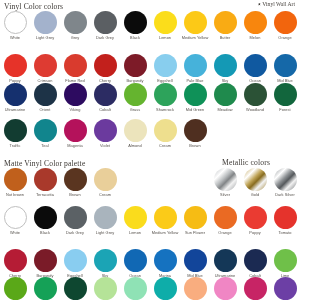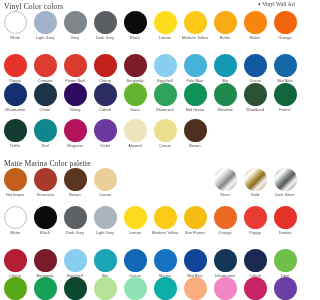--- a/index.html
+++ b/index.html
@@ -63,22 +63,23 @@
 
 <div class="sheet">
 
   <div class="title title-vinyl">Vinyl Color colors</div>
 
   <div class="brand">
     <span class="brand-mark"></span>
     <span>Vinyl Wall Art</span>
   </div>
 
-  <div class="title title-matte">Matte Marina Color palette</div>
-
+  <div class="title title-matte">Matte Vinyl Color palette</div>
+
+  <div class="title title-metallic">Metallic colors</div>
 
   <div id="rows-host">
       <div class="row" style="top: 11px;">
         <div class="cell">
           <div class="swatch outline" style="background: rgb(255, 255, 255);"></div>
           <div class="label">White</div>
         </div>
         <div class="cell">
           <div class="swatch" style="background: rgb(163, 178, 204);"></div>
           <div class="label">Light Grey</div>

